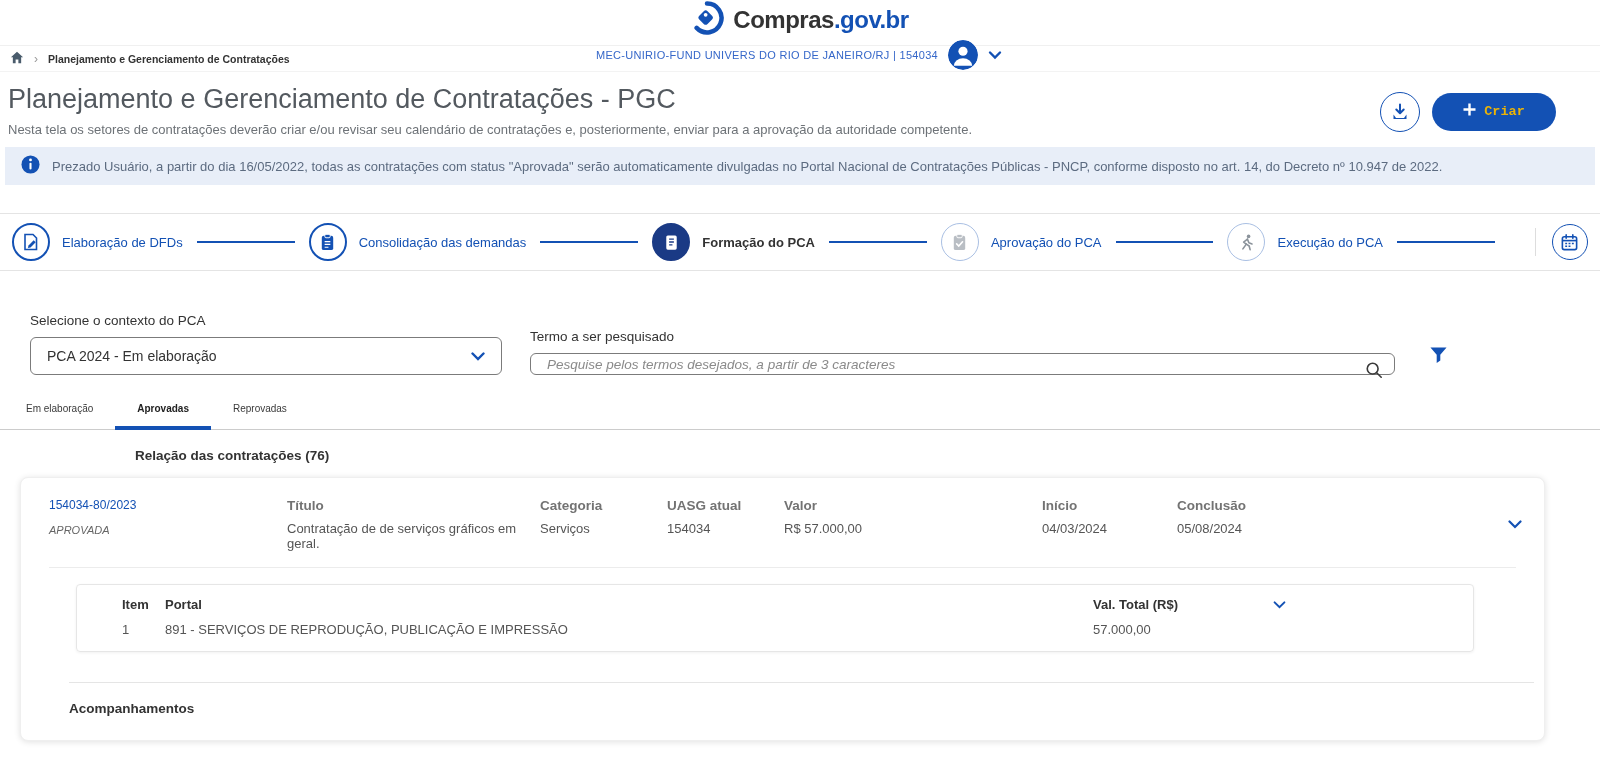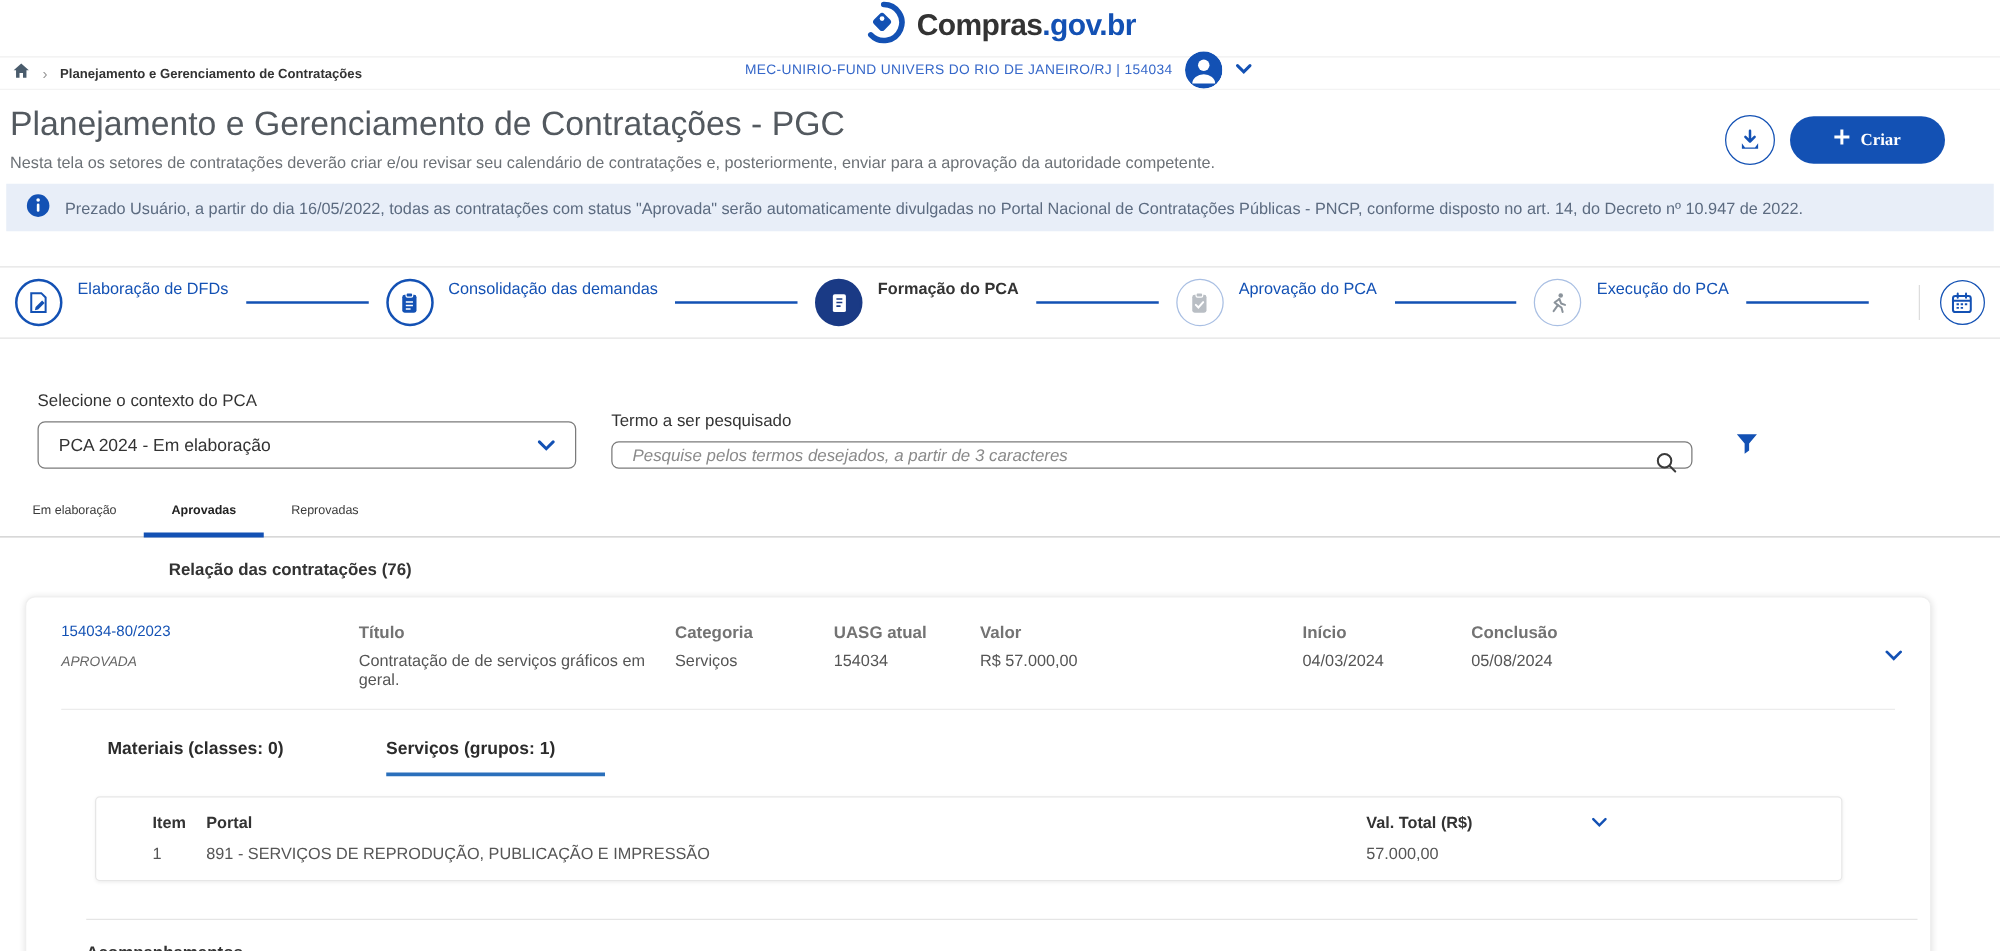--- a/index.html
+++ b/index.html
@@ -25,46 +25,46 @@
 
   
   .title-row { display:flex; justify-content:space-between; align-items:center;
     padding:12px 44px 0 8px; }
   h1 { font-size:27px; font-weight:400; color:#53595f; }
   .subtitle { font-size:13px; color:#6d7277; margin-top:7px; }
   .title-actions { display:flex; align-items:center; gap:12px; margin-top:2px; }
   .icon-btn { width:40px; height:40px; border-radius:50%; border:1px solid #1351b4;
     background:#fff; display:flex; align-items:center; justify-content:center; cursor:pointer; }
   .primary-btn { height:38px; min-width:124px; border:none; border-radius:20px; background:#1351b4;
-    color:#ffffff; font-size:13.5px; font-weight:bold; display:flex; align-items:center; gap:8px;
-    justify-content:center; padding:0 26px; cursor:pointer; font-family:Liberation Serif, serif; }
+    color:#eab308; font-size:13.5px; font-weight:bold; display:flex; align-items:center; gap:8px;
+    justify-content:center; padding:0 26px; cursor:pointer; font-family:Liberation Mono, monospace; }
 
   
   .alert { margin:10px 5px 0 5px; background:#e8eef8; border-radius:0; min-height:36px;
     display:flex; align-items:center; gap:12px; padding:8px 16px; font-size:13px; color:#5c6b80; }
 
   
   .stepper { margin-top:28px; border-top:1px solid #e4e4e4; border-bottom:1px solid #e4e4e4;
     height:58px; display:flex; align-items:center; padding:0 12px; }
-  .step { display:flex; align-items:flex-start; gap:12px; cursor:pointer; background:none; border:none;
+  .step { display:flex; align-items:center; gap:12px; cursor:pointer; background:none; border:none;
     font-family:inherit; }
   .step-circle { width:38px; height:38px; border-radius:50%; border:2px solid #1351b4;
     display:flex; align-items:center; justify-content:center; background:#fff; flex:none; }
   .step-circle.pending { border:1px solid #a9bfe3; }
   .step-circle.active { background:#1a3a85; border-color:#1a3a85; }
   .step-label { font-size:13px; color:#1351b4; white-space:nowrap; }
   .step.active .step-label { color:#333; font-weight:bold; }
   .connector { flex:1; height:1.5px; background:#1351b4; margin:0 14px; min-width:30px; }
   .vdiv { width:1px; height:28px; background:#ddd; margin:0 16px 0 26px; }
   .icon-btn.small { width:36px; height:36px; }
 
   
   .filters { display:flex; align-items:flex-end; gap:28px; padding:42px 0 0 30px; }
   .field label { display:block; font-size:13.5px; color:#333; margin-bottom:9px; }
-  .select { width:431px; height:38px; border:1px solid #7b7b7b; border-radius:6px;
+  .select { width:472px; height:38px; border:1px solid #7b7b7b; border-radius:6px;
     display:flex; align-items:center; justify-content:space-between; padding:0 16px;
     font-size:14px; color:#333; cursor:pointer; background:#fff; }
   .search-box { position:relative; width:865px; }
   .search-box input { width:100%; height:22px; border:1px solid #7b7b7b; border-radius:6px;
     padding:0 44px 0 16px; font-size:13.5px; font-family:inherit; color:#333; }
   .search-box input::placeholder { font-style:italic; color:#8a8a8a; }
   .search-icon-btn { position:absolute; right:12px; top:8px; background:none; border:none; cursor:pointer; }
   .filter-btn { background:none; border:none; cursor:pointer; margin:0 0 8px 6px; }
 
   
@@ -320,24 +320,20 @@
       <div class="fvalue">05/08/2024</div>
     </div>
     <span class="row-chevron">
       <svg width="14" height="9" viewBox="0 0 14 9">
           <path d="M1.5 1.5 L7 7 L12.5 1.5" stroke="#1351b4" stroke-width="2.2" fill="none" stroke-linecap="round"></path>
         </svg>
     </span>
   </div>
   <div class="row-divider"></div>
 
-  <div class="subtabs">
-    <button class="subtab">Materiais (classes: 0)</button>
-    <button class="subtab active">Serviços (grupos: 1)</button>
-  </div>
 
   <div class="items-table">
     <div class="trow head">
       <div class="col-item">Item</div>
       <div class="col-grupo">Portal</div>
       <div class="col-val">
         <span>Val. Total (R$)</span>
         <button class="sort-chevron">
           <svg width="13" height="8" viewBox="0 0 14 9">
               <path d="M1.5 1.5 L7 7 L12.5 1.5" stroke="#1351b4" stroke-width="2.2" fill="none" stroke-linecap="round"></path>

